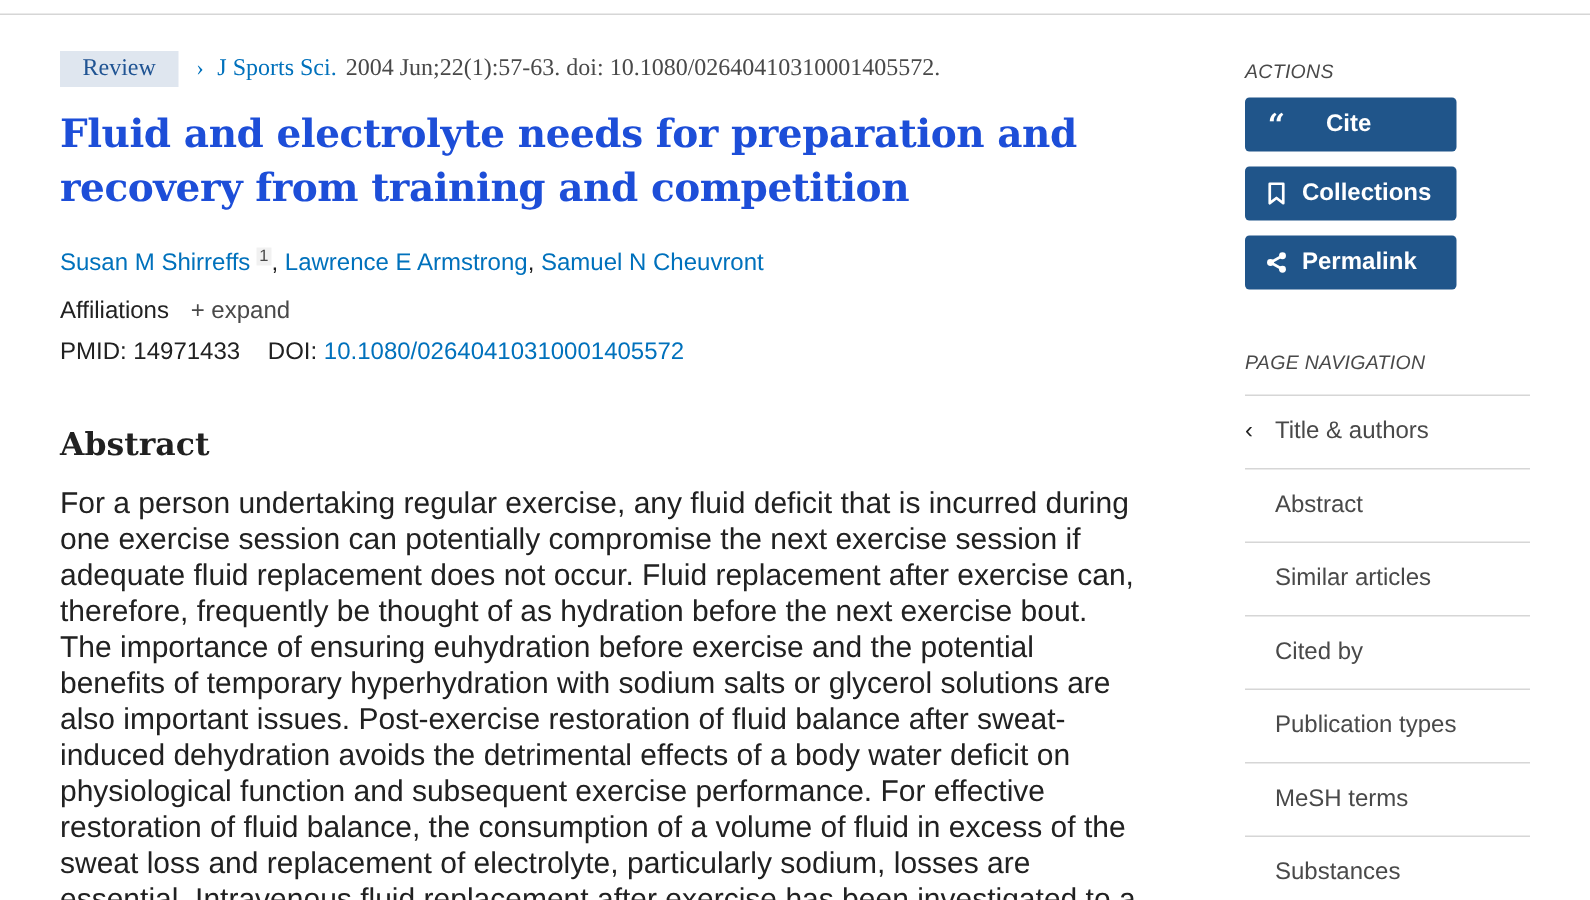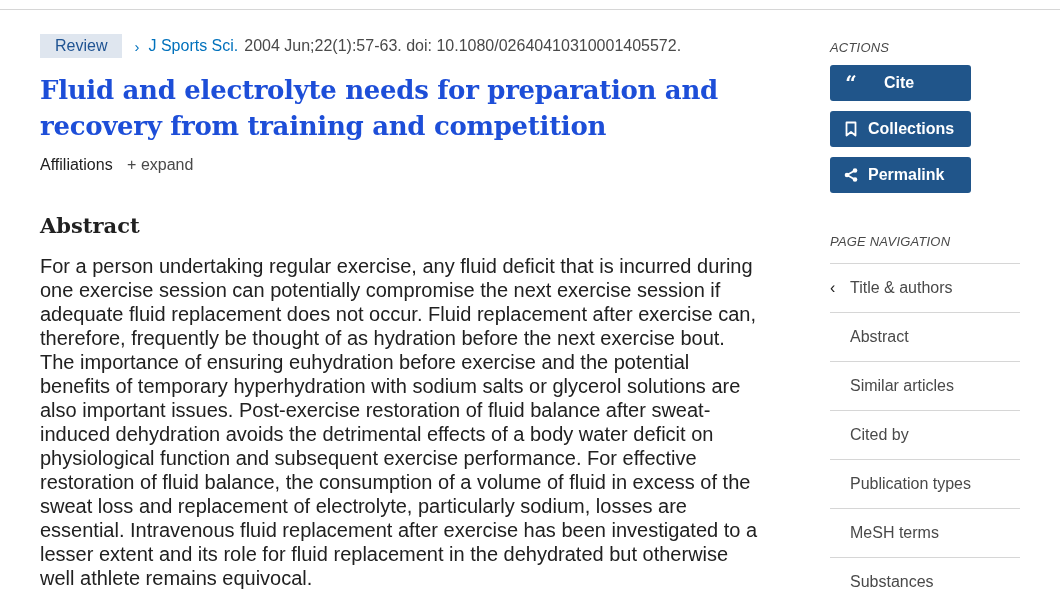--- a/index.html
+++ b/index.html
@@ -1,19 +1,19 @@
 <!DOCTYPE html>
 <html><head>
 <meta charset="utf-8">
 <style>
   html, body { margin: 0; padding: 0; background: #ffffff; }
   body { width: 1060px; height: 600px; overflow: hidden; position: relative; font-family: "Liberation Sans", sans-serif; color: #212121; }
   .topline { position: absolute; left: 0; top: 9px; width: 1060px; height: 1px; background: #d6d6d6; }
   .main { position: absolute; left: 40px; top: 34px; width: 730px; }
-  .cite-line { display: flex; align-items: center; height: 24px; font-size: 16px; white-space: nowrap; }
+  .cite-line { display: flex; align-items: center; height: 24px; font-size: 16px; white-space: nowrap; font-family: Liberation Serif, serif; }
   .badge { background: #dfe6ef; color: #205493; padding: 0 15px; height: 24px; line-height: 24px; font-size: 16px; margin-right: 12px; }
   .chev { color: #0071bc; font-size: 15px; margin-right: 6px; display: inline-block; width: 8px; }
   .journal { color: #0071bc; margin-right: 6px; }
   .citeinfo { color: #494949; }
   h1.title { font-family: "DejaVu Serif", serif; font-weight: bold; font-size: 26px; line-height: 36px; margin: 14px 0 0 0; color: #1d4ed8; letter-spacing: -0.3px; }
   .authors { margin-top: 16px; font-size: 16px; line-height: 22px; color: #0071bc; }
   .authors sup { font-size: 11px; background: #f1f1f1; color: #494949; padding: 0 2px; margin-left: 4px; }
   .authors .sep { color: #212121; }
   .affil { margin-top: 10px; font-size: 16px; line-height: 22px; color: #212121; }
   .affil .plus { margin-left: 10px; color: #494949; }
@@ -42,27 +42,36 @@
 <div class="main">
   <div class="cite-line">
     <span class="badge">Review</span>
     <span class="chev">›</span>
     <span class="journal">J Sports Sci.</span>
     <span class="citeinfo">2004 Jun;22(1):57-63. doi: 10.1080/02640410310001405572.</span>
   </div>
 
   <h1 class="title">Fluid and electrolyte needs for preparation and recovery from training and competition</h1>
 
+  <div class="authors">
+    <span>Susan M Shirreffs</span><sup>1</sup><span class="sep">, </span><span>Lawrence E Armstrong</span><span class="sep">, </span><span>Samuel N Cheuvront</span>
+  </div>
 
   <div class="affil">
     <span>Affiliations</span>
     <span class="plus">+</span>
     <span class="expand">expand</span>
   </div>
 
+  <div class="ids">
+    <span>PMID:</span>
+    <span>14971433</span>
+    <span class="doi-label">DOI:</span>
+    <a>10.1080/02640410310001405572</a>
+  </div>
 
   <h2 class="abs-head">Abstract</h2>
   <p class="abstract">For a person undertaking regular exercise, any fluid deficit that is incurred during one exercise session can potentially compromise the next exercise session if adequate fluid replacement does not occur. Fluid replacement after exercise can, therefore, frequently be thought of as hydration before the next exercise bout. The importance of ensuring euhydration before exercise and the potential benefits of temporary hyperhydration with sodium salts or glycerol solutions are also important issues. Post-exercise restoration of fluid balance after sweat-induced dehydration avoids the detrimental effects of a body water deficit on physiological function and subsequent exercise performance. For effective restoration of fluid balance, the consumption of a volume of fluid in excess of the sweat loss and replacement of electrolyte, particularly sodium, losses are essential. Intravenous fluid replacement after exercise has been investigated to a lesser extent and its role for fluid replacement in the dehydrated but otherwise well athlete remains equivocal.</p>
 </div>
 
 <div class="side">
   <div class="section-label">ACTIONS</div>
 
   <div class="btn cite">
     <span class="ic">“</span>

